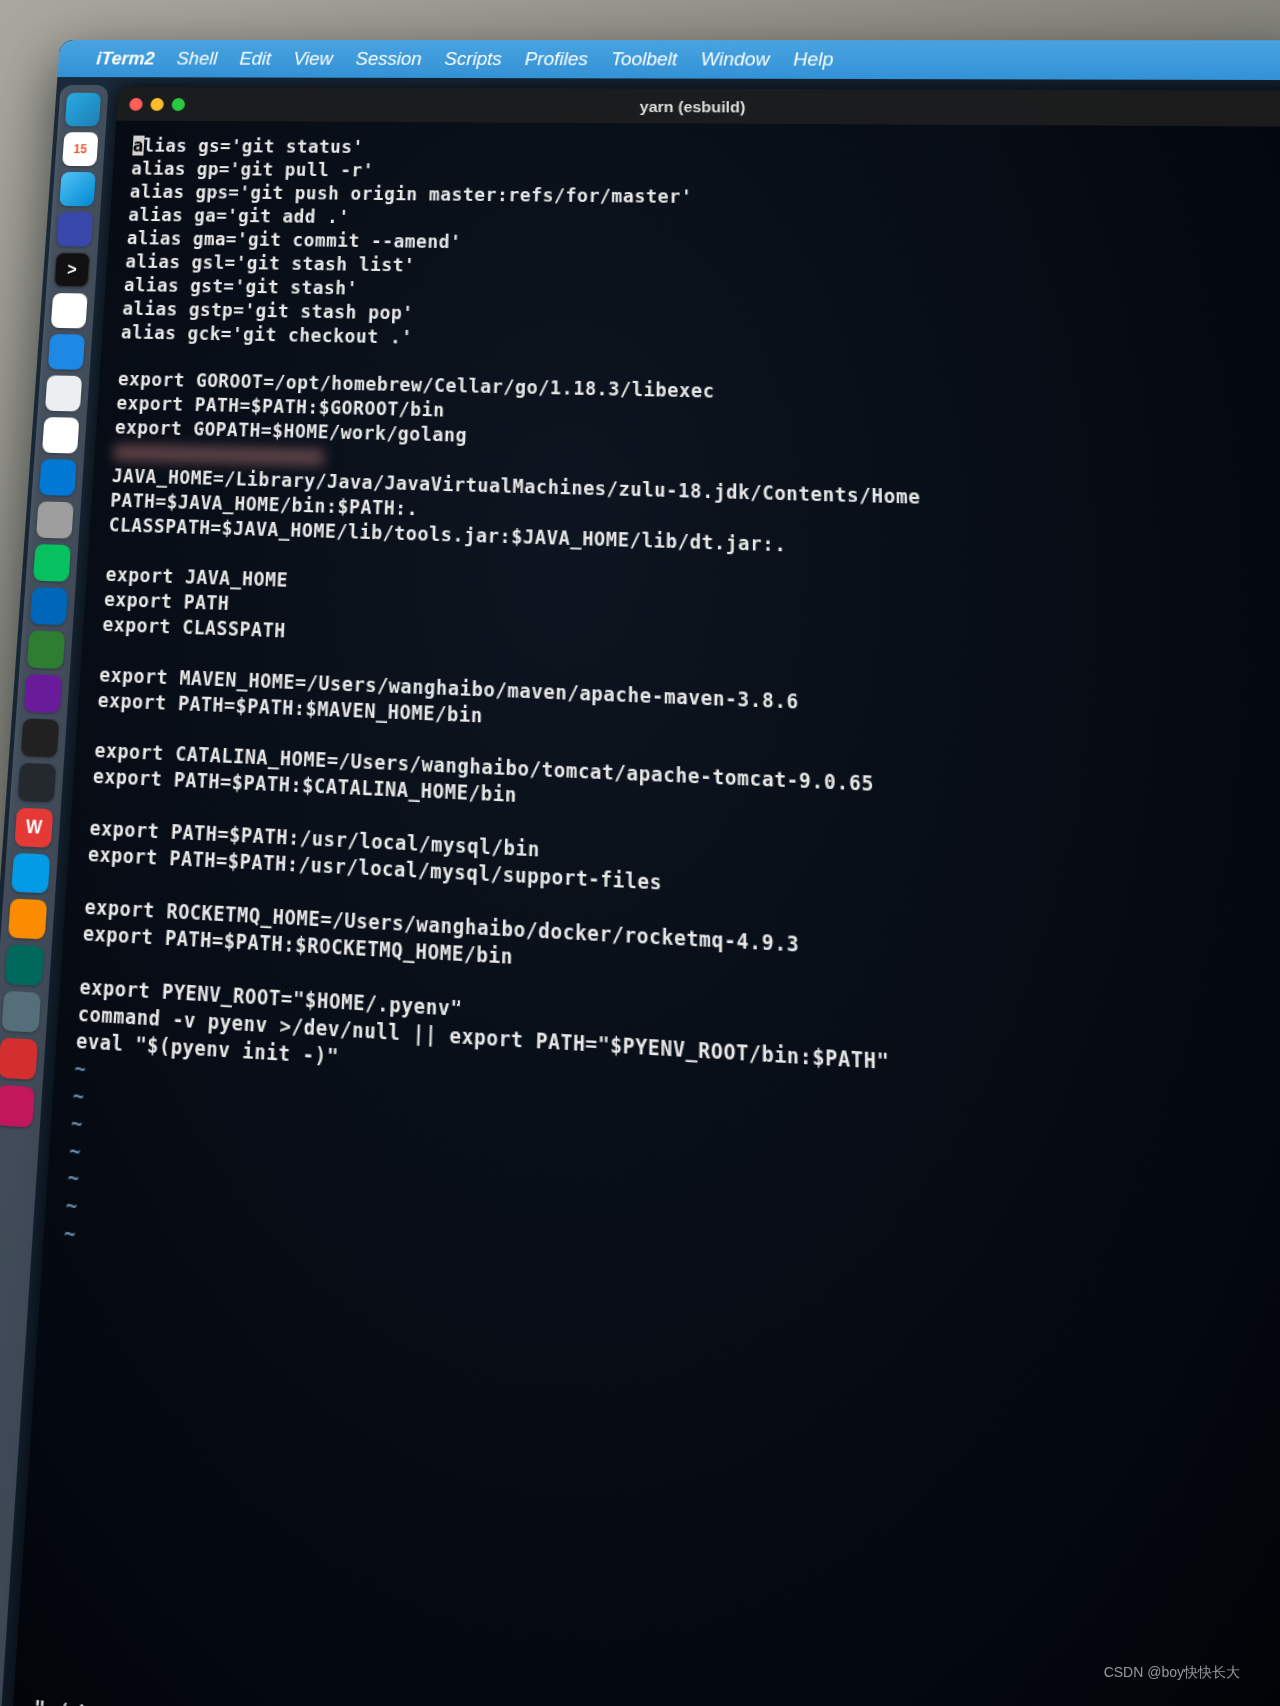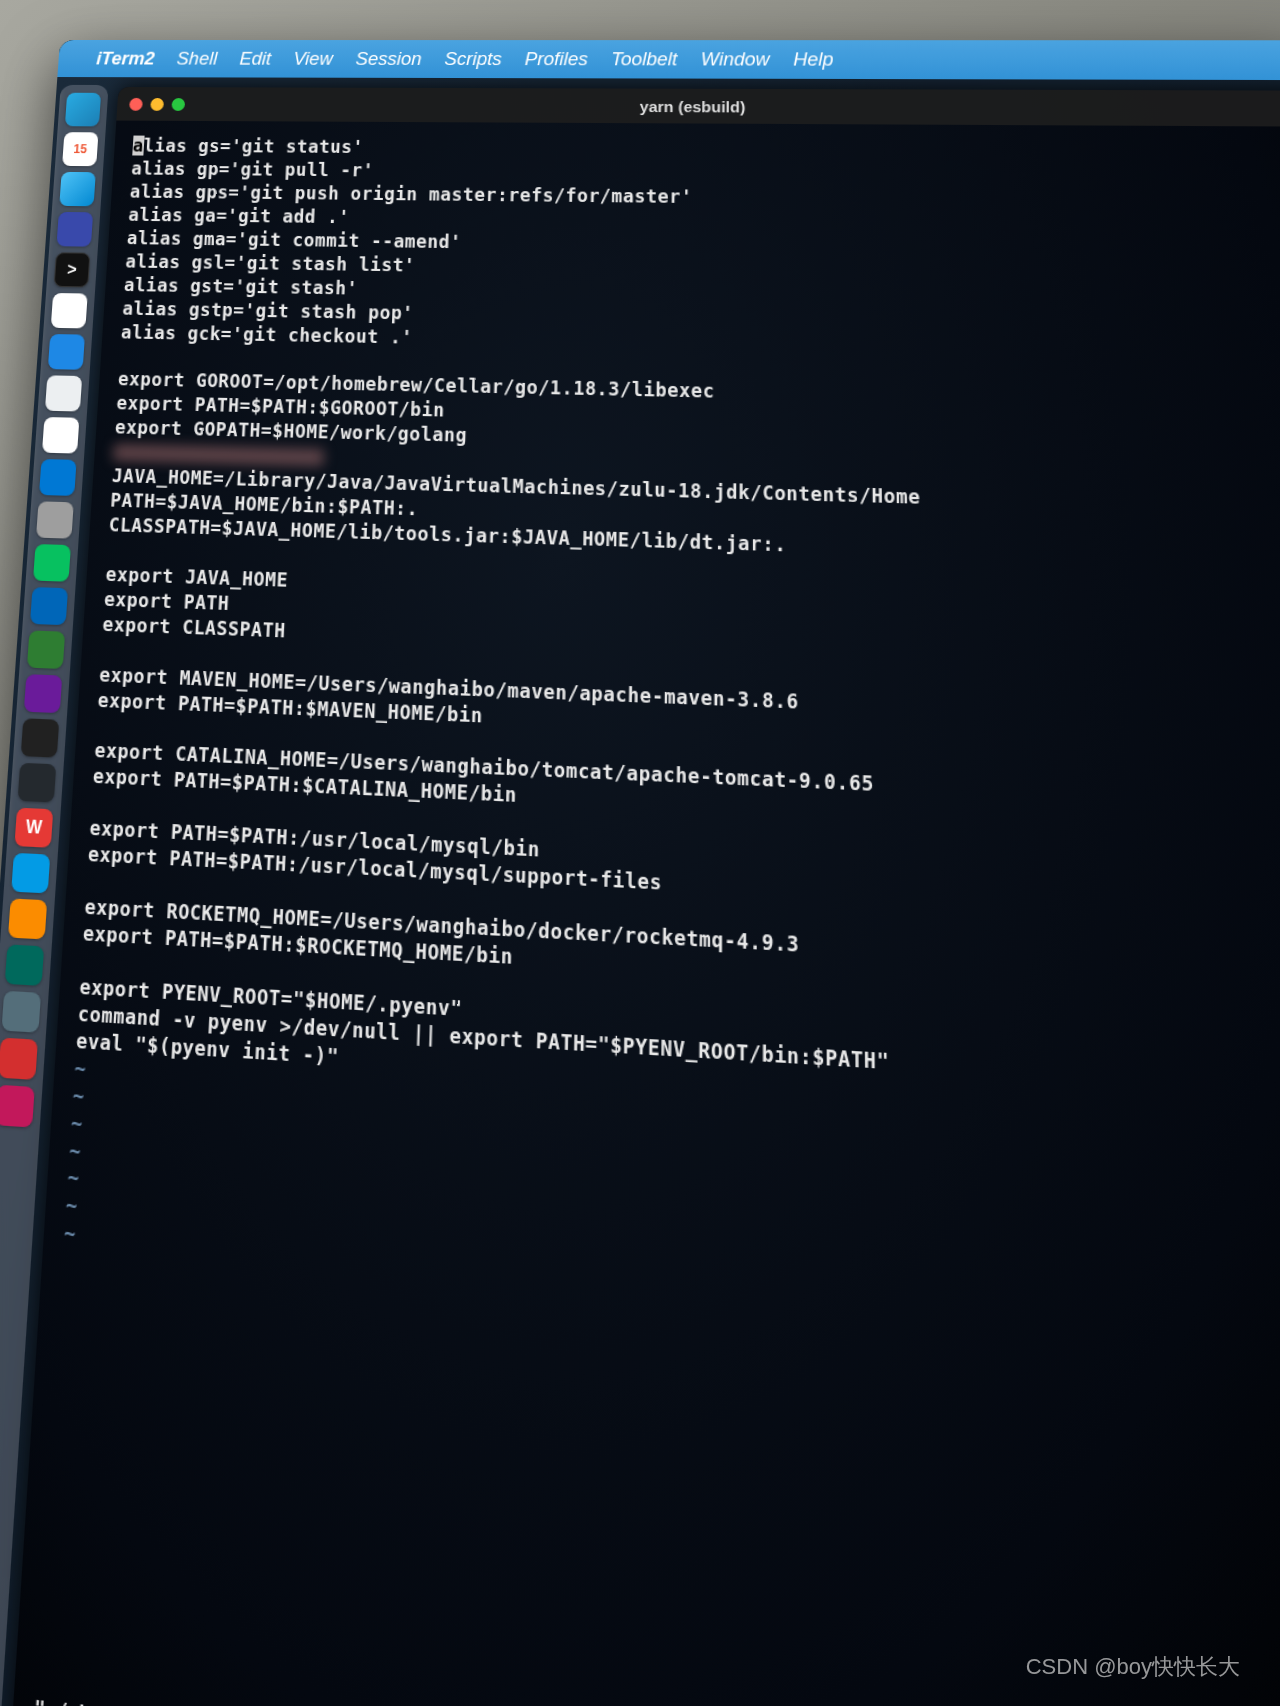--- a/index.html
+++ b/index.html
@@ -164,21 +164,21 @@
       font-size: 16px;
       padding: 4px 18px 14px;
       font-weight: 600;
     }
 
     .watermark {
       position: absolute;
       bottom: 24px;
       right: 40px;
       color: rgba(200,200,200,0.75);
-      font-size: 22px;
+      font-size: 14px;
       font-family: Arial, sans-serif;
     }
   </style>
 </head>
 <body>
 
 <div class="screen">
 
   <div class="menubar">
     <span class="apple-logo"></span>

